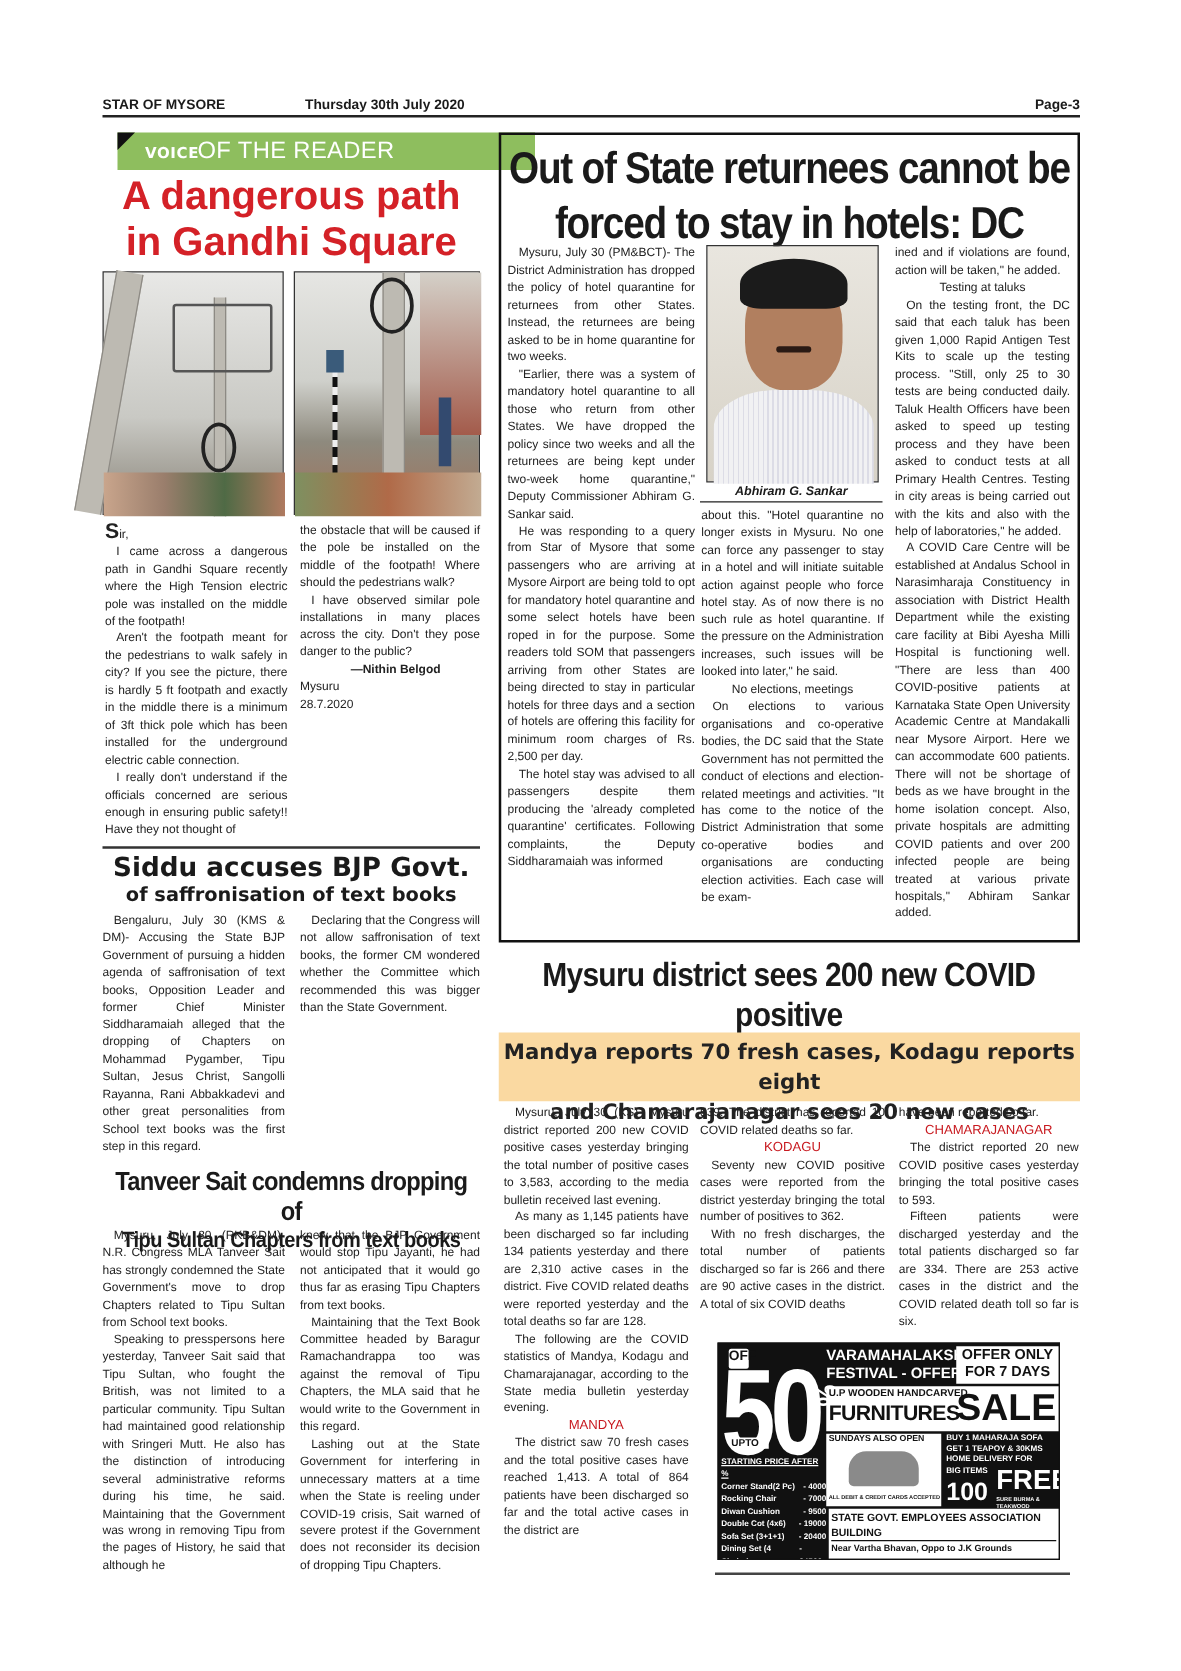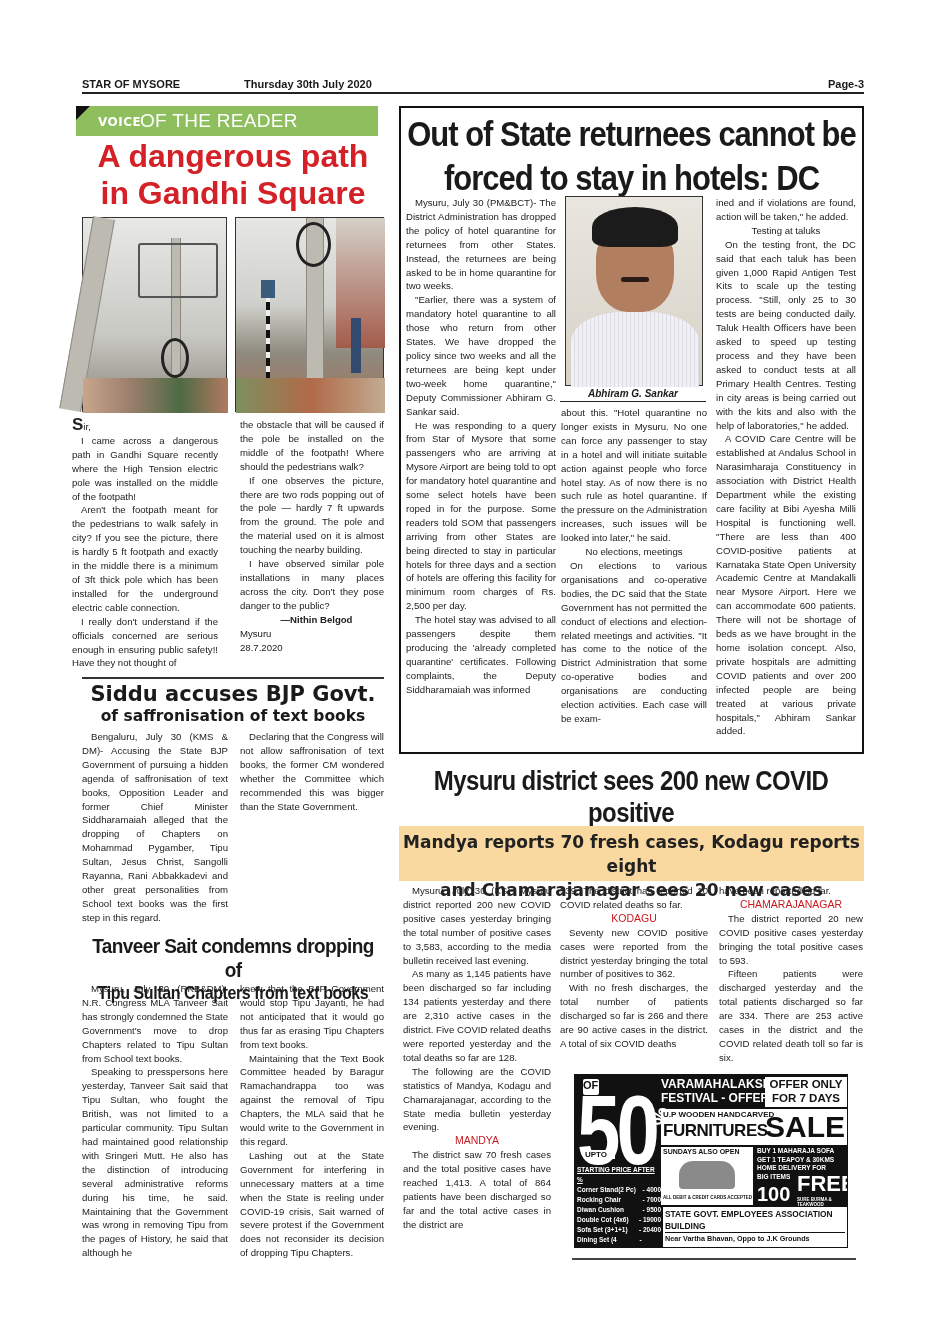--- a/index.html
+++ b/index.html
@@ -2,21 +2,21 @@
 <html><head>
 <meta charset="utf-8">
 <style>
 *{box-sizing:border-box;margin:0;padding:0}
 body{width:945px;height:1337px;background:#fff;position:relative;font-family:"Liberation Sans",sans-serif;color:#1a1a1a;overflow:hidden}
 .abs{position:absolute}
 .masthead{left:82px;top:78px;width:782px;height:16px;font-size:11px;font-weight:bold;border-bottom:2px solid #222}
 .masthead .pub{position:absolute;left:0;top:0}
 .masthead .date{position:absolute;left:162px;top:0}
 .masthead .page{position:absolute;right:0;top:0}
-.voice{left:76px;top:106px;width:302px;height:30px;background:#8ebe5e;color:#fff}
+.voice{left:94px;top:106px;width:334px;height:30px;background:#8ebe5e;color:#fff}
 .voice .tri{position:absolute;left:0;top:0;width:0;height:0;border-top:14px solid #111;border-right:14px solid transparent}
 .voice .t1{position:absolute;left:22px;top:9px;font-weight:bold;font-size:12px;letter-spacing:0.5px;font-family:"DejaVu Sans",sans-serif}
 .voice .t2{position:absolute;left:64px;top:4px;font-size:19px;letter-spacing:0.3px}
 .red-head{left:82px;top:138px;width:302px;text-align:center;color:#d42127;font-weight:bold;font-size:32px;line-height:37px}
 .photo{border:1px solid #333;background:linear-gradient(#e8e8e6,#c9c9c4 60%,#8a857a)}
 .photo1{left:82px;top:217px;width:145px;height:195px}
 .photo2{left:235px;top:217px;width:149px;height:195px;background:linear-gradient(#e6e6e3,#cfd0cb 45%,#8e8a7e 70%,#a0725a)}
 .pole{position:absolute;background:#bdbab2;border-left:1px solid #8d8a84;border-right:1px solid #8d8a84}
 .body{font-size:9.6px;line-height:13.9px;text-align:justify;color:#222}
 .body p{text-indent:9px}
@@ -72,29 +72,28 @@
 <div class="abs photo photo2">
   <div class="pole" style="left:70px;top:0;width:18px;height:180px"></div>
   <div style="position:absolute;left:60px;top:4px;width:35px;height:45px;border:3px solid #222;border-radius:50%"></div>
   <div style="position:absolute;left:30px;top:70px;width:4px;height:100px;background:repeating-linear-gradient(#111 0 8px,#eee 8px 14px)"></div>
   <div style="position:absolute;left:25px;top:62px;width:14px;height:18px;background:#3a5b7a"></div>
   <div style="position:absolute;left:100px;top:0;width:49px;height:130px;background:linear-gradient(#d4d0c8,#a35b4b)"></div>
   <div style="position:absolute;left:115px;top:100px;width:10px;height:55px;background:#334a6f"></div>
   <div style="position:absolute;left:0;top:160px;width:149px;height:35px;background:linear-gradient(90deg,#7e9060,#b06a48,#c2ab92)"></div>
 </div>
 
-<div class="col body" style="left:72px;top:418px;width:146px">
+<div class="col body" style="left:84px;top:418px;width:146px">
   <p class="noind"><span style="font-size:17px;font-weight:bold">S</span>ir,</p>
   <p>I came across a dangerous path in Gandhi Square recently where the High Tension electric pole was installed on the middle of the footpath!</p>
   <p>Aren't the footpath meant for the pedestrians to walk safely in city? If you see the picture, there is hardly 5 ft footpath and exactly in the middle there is a minimum of 3ft thick pole which has been installed for the underground electric cable connection.</p>
   <p>I really don't understand if the officials concerned are serious enough in ensuring public safety!! Have they not thought of</p>
 </div>
 <div class="col body" style="left:240px;top:418px;width:144px">
   <p class="noind">the obstacle that will be caused if the pole be installed on the middle of the footpath! Where should the pedestrians walk?</p>
-  <p>If one observes the picture, there are two rods popping out of the pole — hardly 7 ft upwards from the ground. The pole and the material used on it is almost touching the nearby building.</p>
   <p>I have observed similar pole installations in many places across the city. Don't they pose danger to the public?</p>
   <p class="sig">—Nithin Belgod</p>
   <p class="noind">Mysuru</p>
   <p class="noind">28.7.2020</p>
 </div>
 
 <div class="rule" style="left:82px;top:677px;width:302px"></div>
 
 <div class="abs h-siddu">
   <div class="l1">Siddu accuses BJP Govt.</div>

